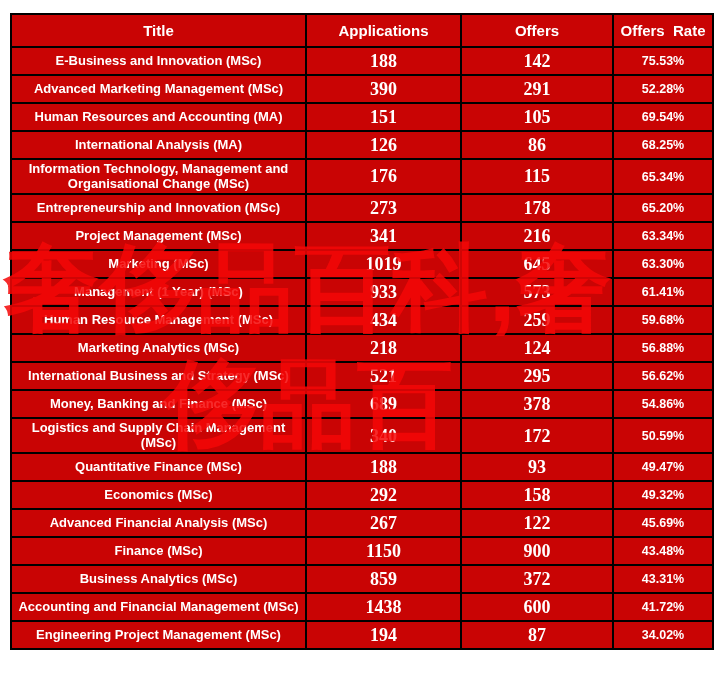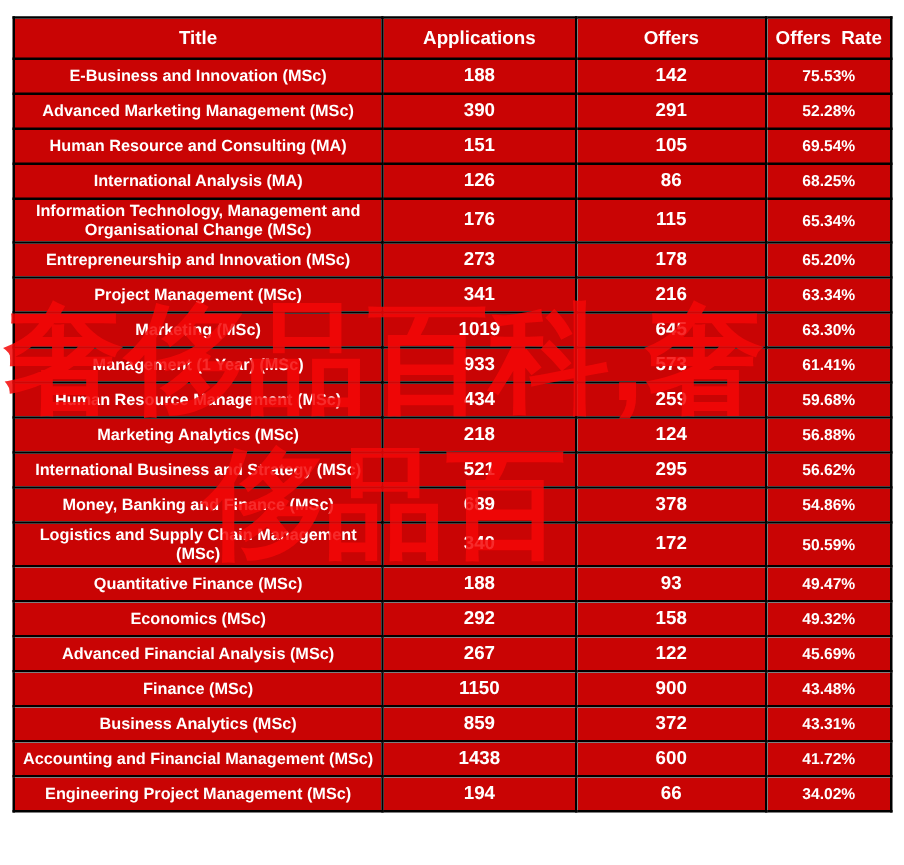--- a/index.html
+++ b/index.html
@@ -40,21 +40,21 @@
   th{
     height:33px;
     font-size:15px;
     white-space:pre;
   }
   td{
     height:28px;
     font-size:13px;
     line-height:1.12;
   }
-  td.num{font-size:15px;}
+  td.num{font-size:18px;font-family:Liberation Serif, serif;}
   td.rate{font-size:12.5px;margin-left:16px;}
   .watermark{
     position:absolute;
     left:0;
     top:230px;
     width:617px;
     text-align:center;
     font-size:96px;
     line-height:116px;
     font-weight:700;
@@ -93,21 +93,21 @@
           <td class="num">142</td>
           <td class="rate">75.53%</td>
         </tr>
         <tr>
           <td class="title">Advanced Marketing Management (MSc)</td>
           <td class="num">390</td>
           <td class="num">291</td>
           <td class="rate">52.28%</td>
         </tr>
         <tr>
-          <td class="title">Human Resource and Consulting (MA)</td>
+          <td class="title">Human Resources and Accounting (MA)</td>
           <td class="num">151</td>
           <td class="num">105</td>
           <td class="rate">69.54%</td>
         </tr>
         <tr>
           <td class="title">International Analysis (MA)</td>
           <td class="num">126</td>
           <td class="num">86</td>
           <td class="rate">68.25%</td>
         </tr>
@@ -203,20 +203,20 @@
         </tr>
         <tr>
           <td class="title">Accounting and Financial Management (MSc)</td>
           <td class="num">1438</td>
           <td class="num">600</td>
           <td class="rate">41.72%</td>
         </tr>
         <tr>
           <td class="title">Engineering Project Management (MSc)</td>
           <td class="num">194</td>
-          <td class="num">66</td>
+          <td class="num">87</td>
           <td class="rate">34.02%</td>
         </tr>
       </tbody>
   </table>
 </div>
 
 <div class="watermark">奢侈品百科,奢侈品百</div>
 
 </body></html>

